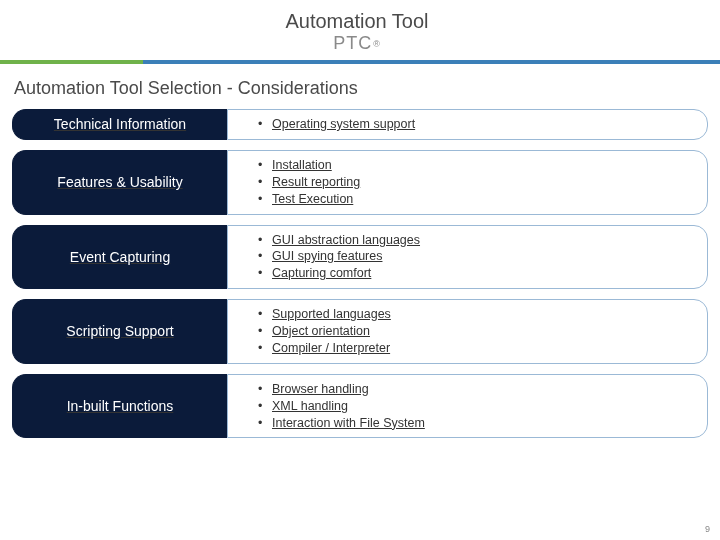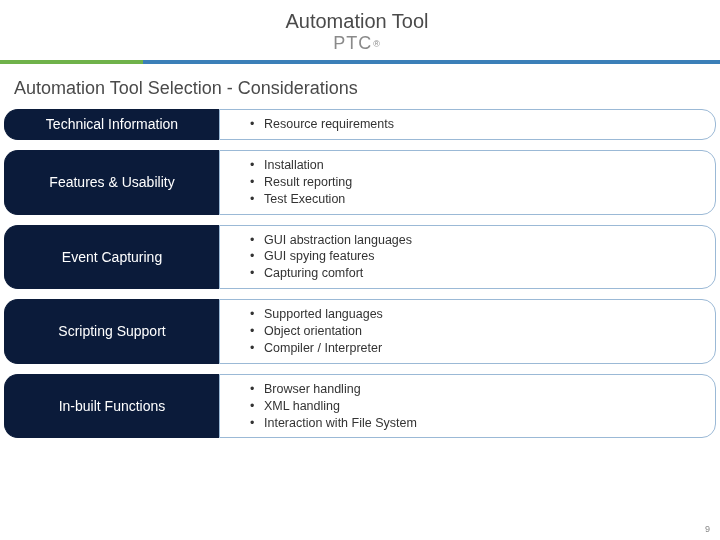--- a/index.html
+++ b/index.html
@@ -37,21 +37,22 @@
     font-size: 9px;
     vertical-align: super;
     margin-left: 1px;
   }
   .subtitle {
     font-size: 18px;
     color: #4a4a4a;
     padding: 14px 14px 10px 14px;
   }
   .rows {
-    padding: 0 4px;
+    padding: 0 12px;
+    text-decoration: underline;
   }
   .row {
     display: flex;
     align-items: stretch;
     margin-bottom: 10px;
   }
   .pill-left {
     width: 215px;
     background: #0b1b3a;
     color: #fff;
@@ -117,21 +118,21 @@
 </div>
 
 <div class="subtitle">Automation Tool Selection - Considerations</div>
 
 <div class="rows">
 
   <div class="row">
     <div class="pill-left">Technical Information</div>
     <div class="pill-right">
       <ul class="bullets">
-        <li>Resource requirements</li>
+        <li>Operating system support</li>
       </ul>
     </div>
   </div>
 
   <div class="row">
     <div class="pill-left">Features &amp; Usability</div>
     <div class="pill-right">
       <ul class="bullets">
         <li>Installation</li>
         <li>Result reporting</li>

